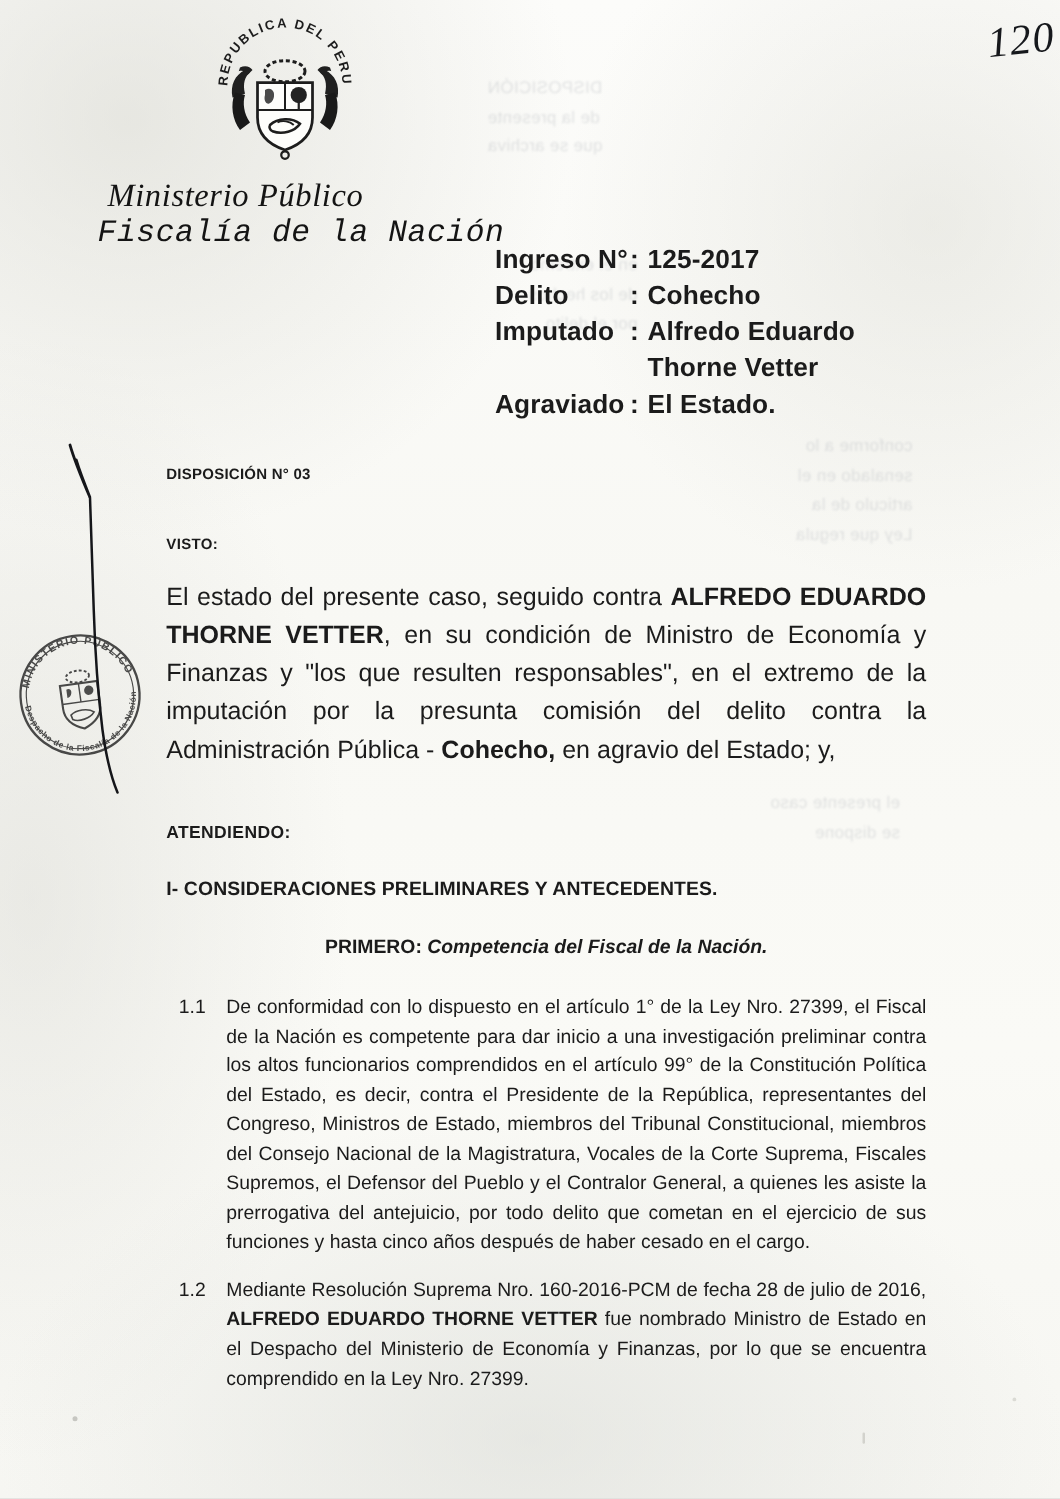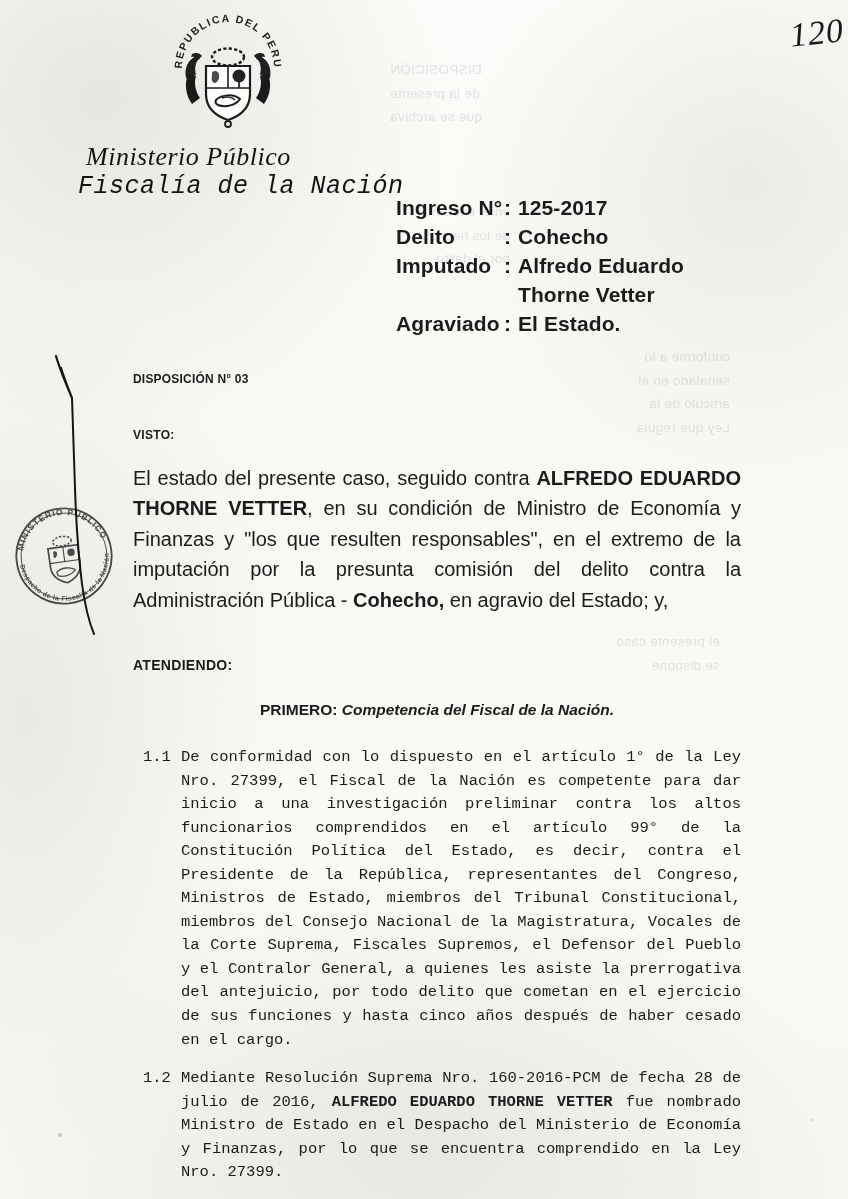--- a/index.html
+++ b/index.html
@@ -182,21 +182,20 @@
     margin: 27px 0 0 0;
     padding: 0;
     list-style: none;
   }
   .num-item {
     display: flex;
     font-size: 15.5px;
     line-height: 1.52;
     margin-bottom: 15px;
     padding-left: 10px;
-    font-family: Liberation Mono, monospace;
   }
   .num-marker {
     flex: 0 0 38px;
     width: 38px;
   }
   .num-text {
     flex: 1 1 auto;
     text-align: justify;
   }
   b.strong { font-weight: bold; }
@@ -310,20 +309,21 @@
 
     <div class="h-disposicion">DISPOSICIÓN N° 03</div>
 
 
     <div class="h-visto">VISTO:</div>
 
     <p class="para-visto"><span>El estado del presente caso, seguido contra </span><b class="strong">ALFREDO EDUARDO THORNE VETTER</b><span>, en su condición de Ministro de Economía y Finanzas y "los que resulten responsables", en el extremo de la imputación por la presunta comisión del delito contra la Administración Pública - </span><b class="strong">Cohecho,</b><span> en agravio del Estado; y,</span></p>
 
     <div class="h-atendiendo">ATENDIENDO:</div>
 
+    <div class="h-section">I- CONSIDERACIONES PRELIMINARES Y ANTECEDENTES.</div>
 
     <div class="h-primero">
       <span class="ord">PRIMERO:</span>
       <span class="topic">Competencia del Fiscal de la Nación.</span>
     </div>
 
     <ul class="num-list">
       <li class="num-item">
         <span class="num-marker">1.1</span>
         <span class="num-text"><span>De conformidad con lo dispuesto en el artículo 1° de la Ley Nro. 27399, el Fiscal de la Nación es competente para dar inicio a una investigación preliminar contra los altos funcionarios comprendidos en el artículo 99° de la Constitución Política del Estado, es decir, contra el Presidente de la República, representantes del Congreso, Ministros de Estado, miembros del Tribunal Constitucional, miembros del Consejo Nacional de la Magistratura, Vocales de la Corte Suprema, Fiscales Supremos, el Defensor del Pueblo y el Contralor General, a quienes les asiste la prerrogativa del antejuicio, por todo delito que cometan en el ejercicio de sus funciones y hasta cinco años después de haber cesado en el cargo.</span></span>

